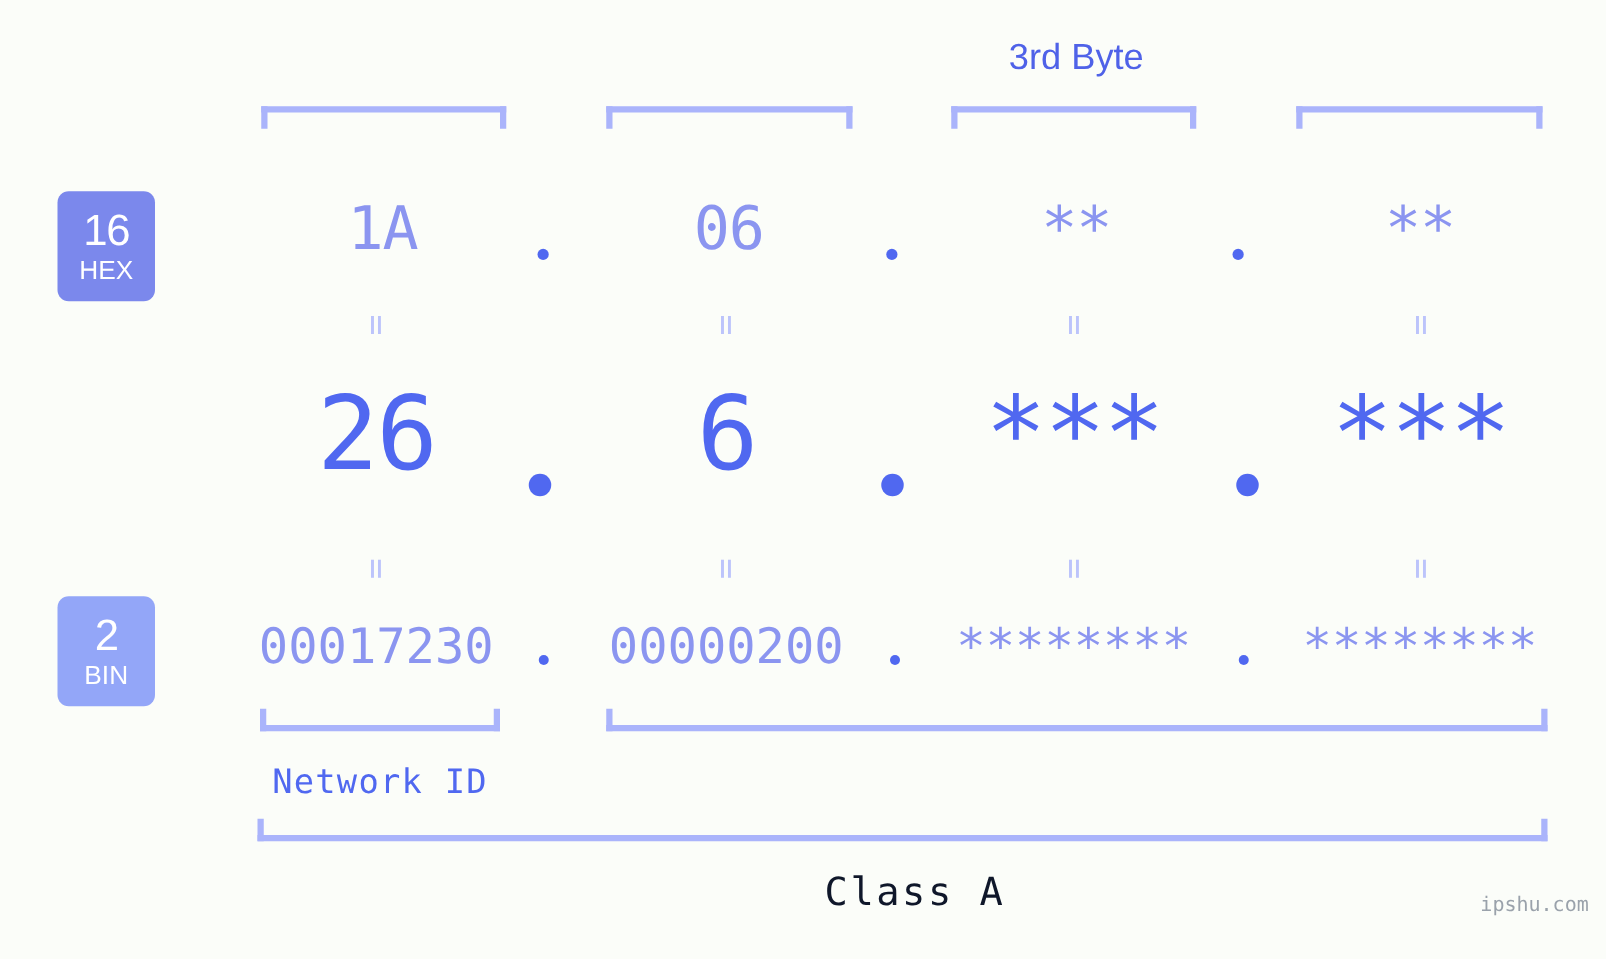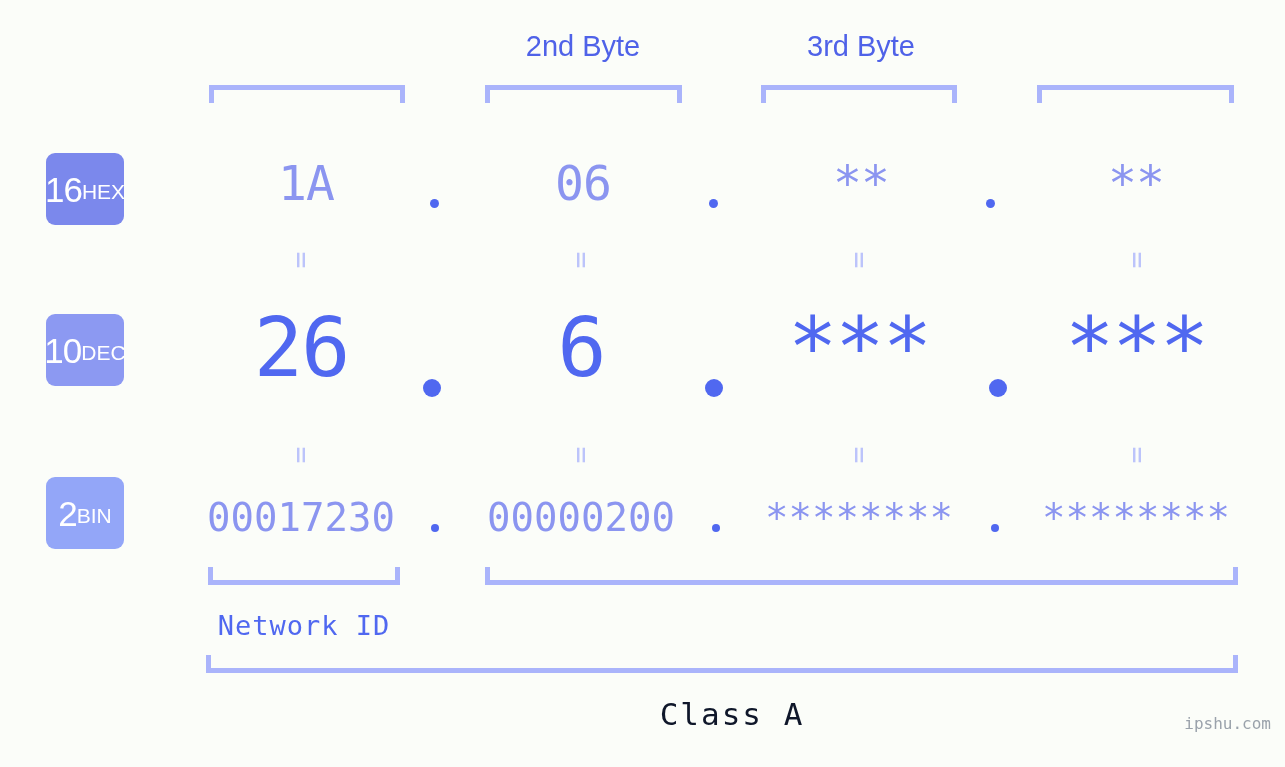--- a/index.html
+++ b/index.html
@@ -33,25 +33,25 @@
     border-left:5px solid #aab4fb;
     border-right:5px solid #aab4fb;
     box-sizing:border-box;
   }
 
   
   .badge{
     position:absolute;
     left:46px;
     width:78px;
-    height:72px;
+    height:88px;
     border-radius:9px;
     color:#ffffff;
     display:flex;
-    flex-direction:row;
+    flex-direction:column;
     align-items:center;
     justify-content:center;
     font-family:"Liberation Sans", sans-serif;
     line-height:1;
   }
   .badge .num{font-size:35px;font-weight:400;letter-spacing:-1px;}
   .badge .nm{font-size:21px;font-weight:400;margin-top:4px;letter-spacing:0px;}
 
   
   .row{position:absolute;left:0;width:1285px;}
@@ -147,35 +147,30 @@
     color:#9aa2ab;
     font-family:"DejaVu Sans Mono", monospace;
     letter-spacing:0px;
   }
 </style>
 </head>
 <body>
 
 <div class="stage">
 
-  <div class="byte-label" style="left:483px;width:200px;">2nd Byte</div>
   <div class="byte-label" style="left:761px;width:200px;">3rd Byte</div>
 
   <div class="top-bracket" style="left:209px;width:196px;"></div>
   <div class="top-bracket" style="left:485px;width:197px;"></div>
   <div class="top-bracket" style="left:761px;width:196px;"></div>
   <div class="top-bracket" style="left:1037px;width:197px;"></div>
 
   <div class="badge" style="top:153px;background:#7b88ec;">
     <span class="num">16</span>
     <span class="nm">HEX</span>
-  </div>
-  <div class="badge" style="top:314px;background:#8c99f2;">
-    <span class="num">10</span>
-    <span class="nm">DEC</span>
   </div>
   <div class="badge" style="top:477px;background:#93a6f8;">
     <span class="num">2</span>
     <span class="nm">BIN</span>
   </div>
 
   <div class="row hexrow">
     <div class="cell" style="left:206px;width:200px;">1A</div>
     <div class="cell" style="left:483px;width:200px;text-align:center;">06</div>
     <div class="cell" style="left:761px;width:200px;">**</div>

